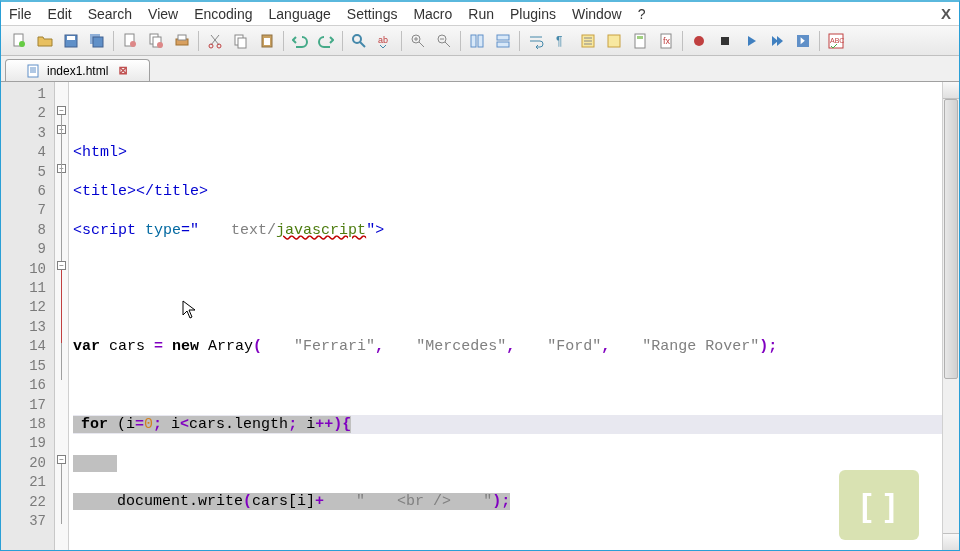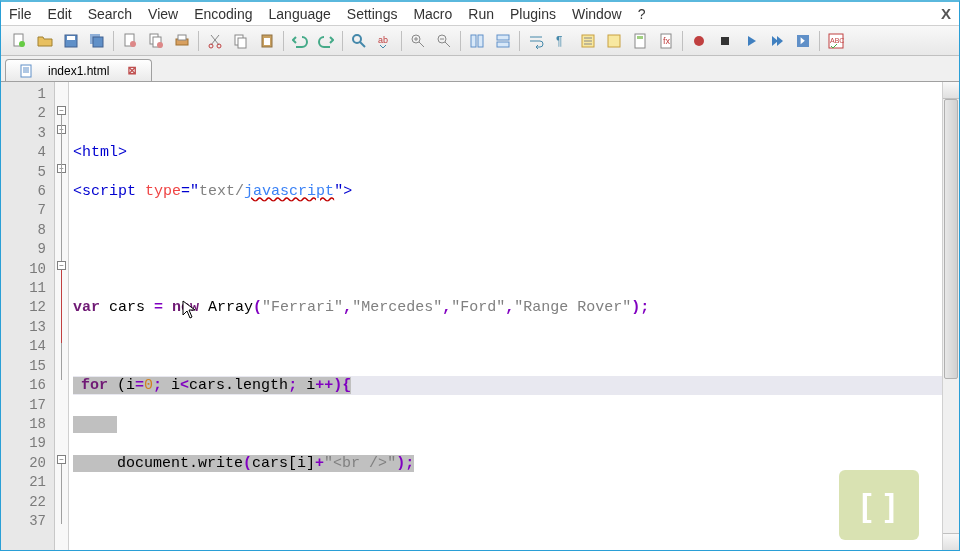--- a/index.html
+++ b/index.html
@@ -9,44 +9,44 @@
 .menubar { display: flex; align-items: center; background: #fff; height: 24px; border-bottom: 1px solid #d0d0d0; padding: 0 8px; gap: 16px; }
 .menubar span { color: #333; font-size: 14px; cursor: pointer; }
 .menubar .close { margin-left: auto; font-size: 15px; color: #555; font-weight: bold; cursor: pointer; }
 
 .toolbar { display: flex; align-items: center; height: 30px; background: linear-gradient(#f8f8f8,#e8e8e8); border-bottom: 1px solid #c0c0c0; padding: 0 6px; gap: 2px; }
 .tbtn { width: 24px; height: 24px; border: 1px solid transparent; border-radius: 3px; display: flex; align-items: center; justify-content: center; cursor: pointer; }
 .tbtn svg { width: 16px; height: 16px; }
 .tsep { width: 1px; height: 20px; background: #c0c0c0; margin: 0 2px; }
 
 .tabbar { display: flex; align-items: flex-end; height: 26px; background: #f0f0f0; border-bottom: 1px solid #a0a0a0; padding-left: 4px; }
-.tab { display: flex; align-items: center; gap: 16px; background: linear-gradient(#fff,#eaeaea); border: 1px solid #a0a0a0; border-bottom: none; border-radius: 4px 4px 0 0; padding: 3px 14px; font-size: 12px; height: 22px; }
+.tab { display: flex; align-items: center; gap: 8px; background: linear-gradient(#fff,#eaeaea); border: 1px solid #a0a0a0; border-bottom: none; border-radius: 4px 4px 0 0; padding: 3px 21px; font-size: 12px; height: 22px; }
 .tab .doc-icon { width: 12px; height: 14px; }
 .tab .close-tab { color: #c05050; font-weight: bold; font-size: 11px; cursor: pointer; margin-left: 2px; }
 
 .editor { flex: 1; display: flex; background: #fff; position: relative; overflow: hidden; }
 
 .gutter { width: 54px; background: #e8e8e8; border-right: 1px solid #c8c8c8; text-align: right; padding-right: 8px; font-family: Consolas, 'Courier New', monospace; font-size: 14px; color: #7a7a7a; line-height: 19.4px; padding-top: 3px; }
 
 .fold { width: 14px; background: #f8f8f8; border-right: 1px solid #d0d0d0; position: relative; }
 .fold .box { position: absolute; left: 2px; width: 9px; height: 9px; border: 1px solid #808080; background: #fff; color: #606060; font-size: 8px; line-height: 7px; text-align: center; cursor: pointer; }
 .fold .bar { position: absolute; left: 6px; width: 1px; background: #a0a0a0; }
 .fold .redbar { position: absolute; left: 6px; width: 1px; background: #c04040; }
 
 .code { flex: 1; font-family: Consolas, 'Courier New', monospace; font-size: 15px; line-height: 19.4px; padding-top: 3px; padding-left: 4px; position: relative; white-space: pre; color: #000; }
 .code .line { height: 19.4px; font-family: Liberation Mono, monospace; }
 .code .hl { background: #e8e8f0; }
 .code .sel { background: #c0c0c0; padding-left: 8px; }
-.kw { color: #701a75; font-weight: bold; }
+.kw { color: #000000; font-weight: bold; }
 .tag { color: #0000d0; }
-.attr { color: #ef4444; }
-.str { color: #808080; }
+.attr { color: #0369a1; }
+.str { color: #808080; margin-left: 32px; }
 .op { color: #8000c0; font-weight: bold; }
 .num { color: #d08020; }
-.err { color: #3b82f6; text-decoration: wavy underline #c00000; }
+.err { color: #4d7c0f; text-decoration: wavy underline #c00000; }
 
 .scrollbar { width: 17px; background: #f0f0f0; border-left: 1px solid #d0d0d0; position: relative; }
 .sb-up { position: absolute; top: 0; left: 0; right: 0; height: 17px; background: linear-gradient(#f8f8f8,#e0e0e0); border-bottom: 1px solid #c0c0c0; }
 .sb-down { position: absolute; bottom: 0; left: 0; right: 0; height: 17px; background: linear-gradient(#f8f8f8,#e0e0e0); border-top: 1px solid #c0c0c0; }
 .sb-thumb { position: absolute; top: 17px; left: 1px; right: 1px; height: 280px; background: linear-gradient(90deg,#e8e8e8,#d0d0d0); border: 1px solid #b0b0b0; border-radius: 2px; }
 
 .logo { position: absolute; right: 40px; bottom: 10px; width: 80px; height: 70px; background: #c0d080; opacity: 0.6; border-radius: 6px; display: flex; align-items: center; justify-content: center; }
 .logo::before { content: "[ ]"; color: #fff; font-weight: bold; font-size: 32px; letter-spacing: 2px; }
 
 .cursor-arrow { position: absolute; left: 113px; top: 218px; pointer-events: none; }
@@ -303,20 +303,21 @@
       <div class="bar" style="top:33px;height:265px"></div>
       <div class="box" style="top:179px">−</div>
       <div class="redbar" style="top:188px;height:73px"></div>
       <div class="box" style="top:373px">−</div>
       <div class="bar" style="top:382px;height:60px"></div>
     </div>
 
     <div class="code">
 <div class="line"></div>
 <div class="line"><span class="tag">&lt;</span><span class="tag">html</span><span class="tag">&gt;</span></div>
+<div class="line"><span class="tag">&lt;</span><span class="tag">title</span><span class="tag">&gt;&lt;/</span><span class="tag">title</span><span class="tag">&gt;</span></div>
 <div class="line"><span class="tag">&lt;</span><span class="tag">script</span><span> </span><span class="attr">type</span><span class="tag">=</span><span class="tag">"</span><span class="str">text/</span><span class="err">javascript</span><span class="tag">"</span><span class="tag">&gt;</span></div>
 <div class="line"></div>
 <div class="line"></div>
 <div class="line"><span class="kw">var</span><span> cars </span><span class="op">=</span><span class="kw"> new </span><span>Array</span><span class="op">(</span><span class="str">"Ferrari"</span><span class="op">,</span><span class="str">"Mercedes"</span><span class="op">,</span><span class="str">"Ford"</span><span class="op">,</span><span class="str">"Range Rover"</span><span class="op">)</span><span class="op">;</span></div>
 <div class="line"></div>
 <div class="line hl"><span class="sel"><span class="kw">for</span><span> (i</span><span class="op">=</span><span class="num">0</span><span class="op">;</span><span> i</span><span class="op">&lt;</span><span>cars.length</span><span class="op">;</span><span> i</span><span class="op">++</span><span class="op">)</span><span class="op">{</span></span></div>
 <div class="line"><span class="sel">    </span></div>
 <div class="line"><span class="sel"><span>    </span><span>document.write</span><span class="op">(</span><span>cars[i]</span><span class="op">+</span><span class="str">"</span><span class="str">&lt;br /&gt;</span><span class="str">"</span><span class="op">)</span><span class="op">;</span></span></div>
 
 

